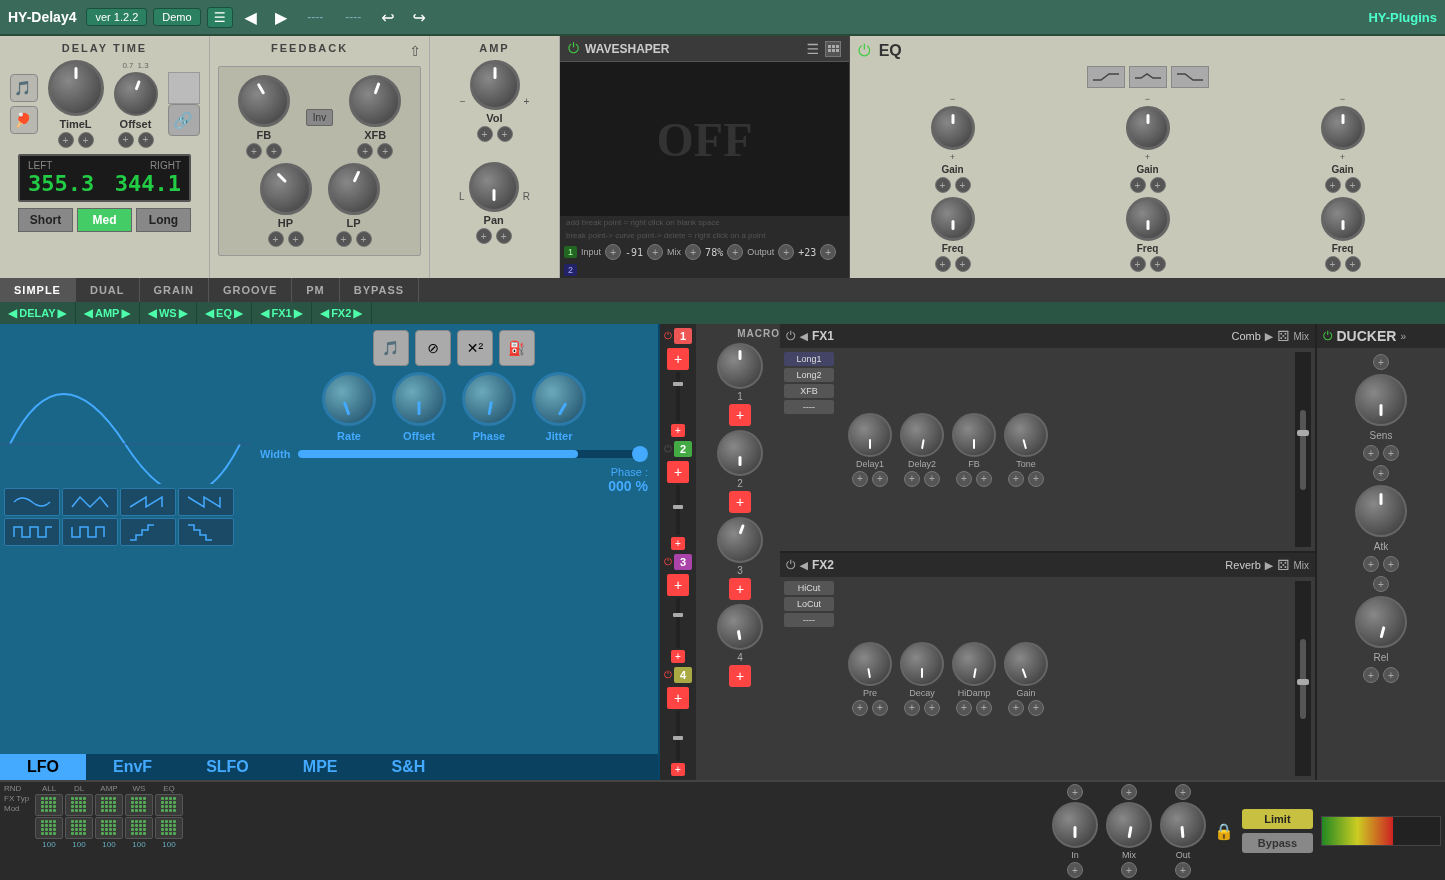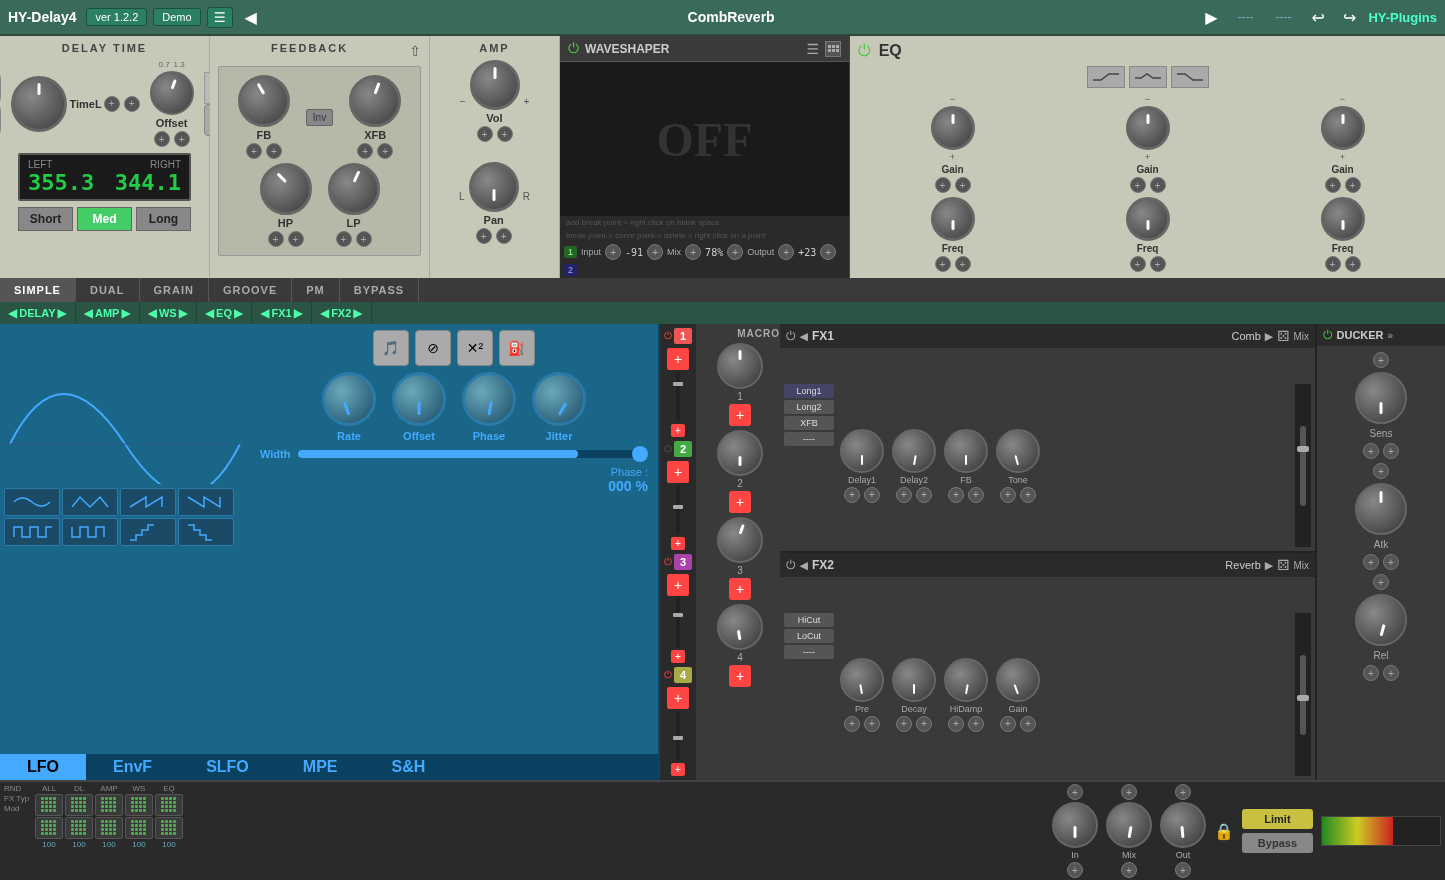--- a/index.html
+++ b/index.html
@@ -15,21 +15,21 @@
       background: #2a8060; border: 1px solid #1a5040; color: #fff;
       font-size: 11px; padding: 2px 8px; border-radius: 3px; cursor: pointer;
     }
     .top-bar-menu { background: #2a8060; border: 1px solid #1a5040; color: #fff; padding: 2px 6px; border-radius: 3px; cursor: pointer; }
     .top-bar-preset { flex: 1; text-align: center; color: #fff; font-size: 14px; font-weight: bold; }
     .top-bar-nav { color: #fff; font-size: 16px; cursor: pointer; padding: 0 6px; }
     .top-bar-dashes { color: #8ab; font-size: 12px; padding: 0 8px; }
     .top-bar-undo { color: #fff; font-size: 16px; cursor: pointer; padding: 0 6px; }
     .top-bar-right { color: #4dffcc; font-size: 13px; font-weight: bold; margin-left: auto; }
     .section-title { text-align: center; font-size: 11px; font-weight: bold; color: #444; letter-spacing: 2px; margin-bottom: 6px; }
-    .knob-container { display: flex; align-items: center; gap: 2px; }
+    .knob-container { display: flex; flex-direction: column; align-items: center; gap: 2px; }
     .knob {
       width: 56px; height: 56px; border-radius: 50%;
       background: radial-gradient(circle at 35% 35%, #888, #3a3a3a);
       border: 3px solid #666; position: relative; cursor: pointer;
     }
     .knob-sm {
       width: 44px; height: 44px; border-radius: 50%;
       background: radial-gradient(circle at 35% 35%, #888, #3a3a3a);
       border: 2px solid #666; position: relative; cursor: pointer;
     }
@@ -124,39 +124,39 @@
     .ch-num-1 { background: #e55; color: #fff; }
     .ch-num-2 { background: #44aa44; color: #fff; }
     .ch-num-3 { background: #aa44aa; color: #fff; }
     .ch-num-4 { background: #aaaa44; color: #fff; }
     .ch-add-btn { width: 22px; height: 22px; background: #f44; border: none; border-radius: 2px; color: #fff; font-size: 14px; cursor: pointer; }
     .fx-header { display: flex; align-items: center; gap: 4px; padding: 4px 6px; background: #2a2a2a; }
     .fx-title { color: #ccc; font-size: 12px; font-weight: bold; flex: 1; }
     .fx-power { color: #aaa; font-size: 12px; cursor: pointer; }
     .fx-preset { color: #ccc; font-size: 11px; }
     .fx-mix-label { color: #aaa; font-size: 10px; }
-    .fx-body { display: flex; flex: 1; padding: 4px; gap: 6px; margin-top: 32px; }
+    .fx-body { display: flex; flex: 1; padding: 4px; gap: 14px; }
     .fx-tags { display: flex; flex-direction: column; gap: 2px; width: 50px; }
     .fx-tag { background: #555; color: #ddd; font-size: 9px; padding: 2px 4px; border-radius: 2px; text-align: center; cursor: pointer; }
     .fx-tag.active { background: #446; }
     .fx-knob { width: 44px; height: 44px; border-radius: 50%; background: radial-gradient(circle at 35% 35%, #888, #333); border: 2px solid #666; cursor: pointer; position: relative; }
     .fx-knob-ind { position: absolute; bottom: 6px; left: 50%; width: 2px; height: 10px; background: #fff; transform: translateX(-50%); border-radius: 2px; }
     .fx-knob-label { font-size: 9px; color: #aaa; text-align: center; }
     .fx-mix-slider { width: 16px; background: #222; display: flex; align-items: center; justify-content: center; flex-direction: column; }
     .fx-mix-track { width: 6px; height: 80px; background: #555; border-radius: 3px; position: relative; }
     .fx-mix-thumb { position: absolute; left: -3px; top: 20px; width: 12px; height: 6px; background: #aaa; border-radius: 2px; }
 
     
     .ducker-section {
       background: #3a3a3a; width: 130px; min-width: 130px; display: flex; flex-direction: column;
       border-left: 2px solid #222;
     }
     .ducker-header { display: flex; align-items: center; gap: 4px; padding: 4px 6px; background: #2a2a2a; }
     .ducker-power { color: #44cc44; font-size: 12px; cursor: pointer; }
-    .ducker-title { color: #ccc; font-size: 11px; font-weight: bold; }
+    .ducker-title { color: #ccc; font-size: 14px; font-weight: bold; }
     .ducker-arrows { color: #aaa; font-size: 10px; }
     .ducker-knobs { display: flex; flex-direction: column; align-items: center; gap: 4px; padding: 6px; }
     .ducker-knob { width: 52px; height: 52px; border-radius: 50%; background: radial-gradient(circle at 35% 35%, #888, #333); border: 2px solid #666; cursor: pointer; position: relative; }
     .ducker-knob-label { font-size: 10px; color: #aaa; }
     .bt-grid-btn { width: 28px; height: 22px; background: #3a3a3a; border: 1px solid #555; border-radius: 2px; cursor: pointer; display: flex; align-items: center; justify-content: center; }
     .bt-grid-icon { width: 16px; height: 16px; display: grid; grid-template-columns: repeat(4,3px); grid-template-rows: repeat(4,3px); gap: 1px; }
     .bt-grid-cell { background: #55aa55; border-radius: 1px; }
 
     
     .ws-io-row { display: flex; padding: 2px 4px; gap: 4px; align-items: center; background: #2a2a2a; }
@@ -182,21 +182,20 @@
   </style>
 </head>
 <body>
 
 <div class="top-bar">
   <span class="top-bar-brand">HY-Delay4</span>
   <button class="top-bar-btn">ver 1.2.2</button>
   <button class="top-bar-btn">Demo</button>
   <button class="top-bar-menu">☰</button>
   <span class="top-bar-nav">◀</span>
-  <span class="top-bar-preset">CombReverb</span>
   <span class="top-bar-nav">▶</span>
   <span class="top-bar-dashes">----</span>
   <span class="top-bar-dashes">----</span>
   <span class="top-bar-undo">↩</span>
   <span class="top-bar-undo">↪</span>
   <span class="top-bar-right">HY-Plugins</span>
 </div>
 
 <div style="display:flex; flex-direction:column; height:844px;">
 

